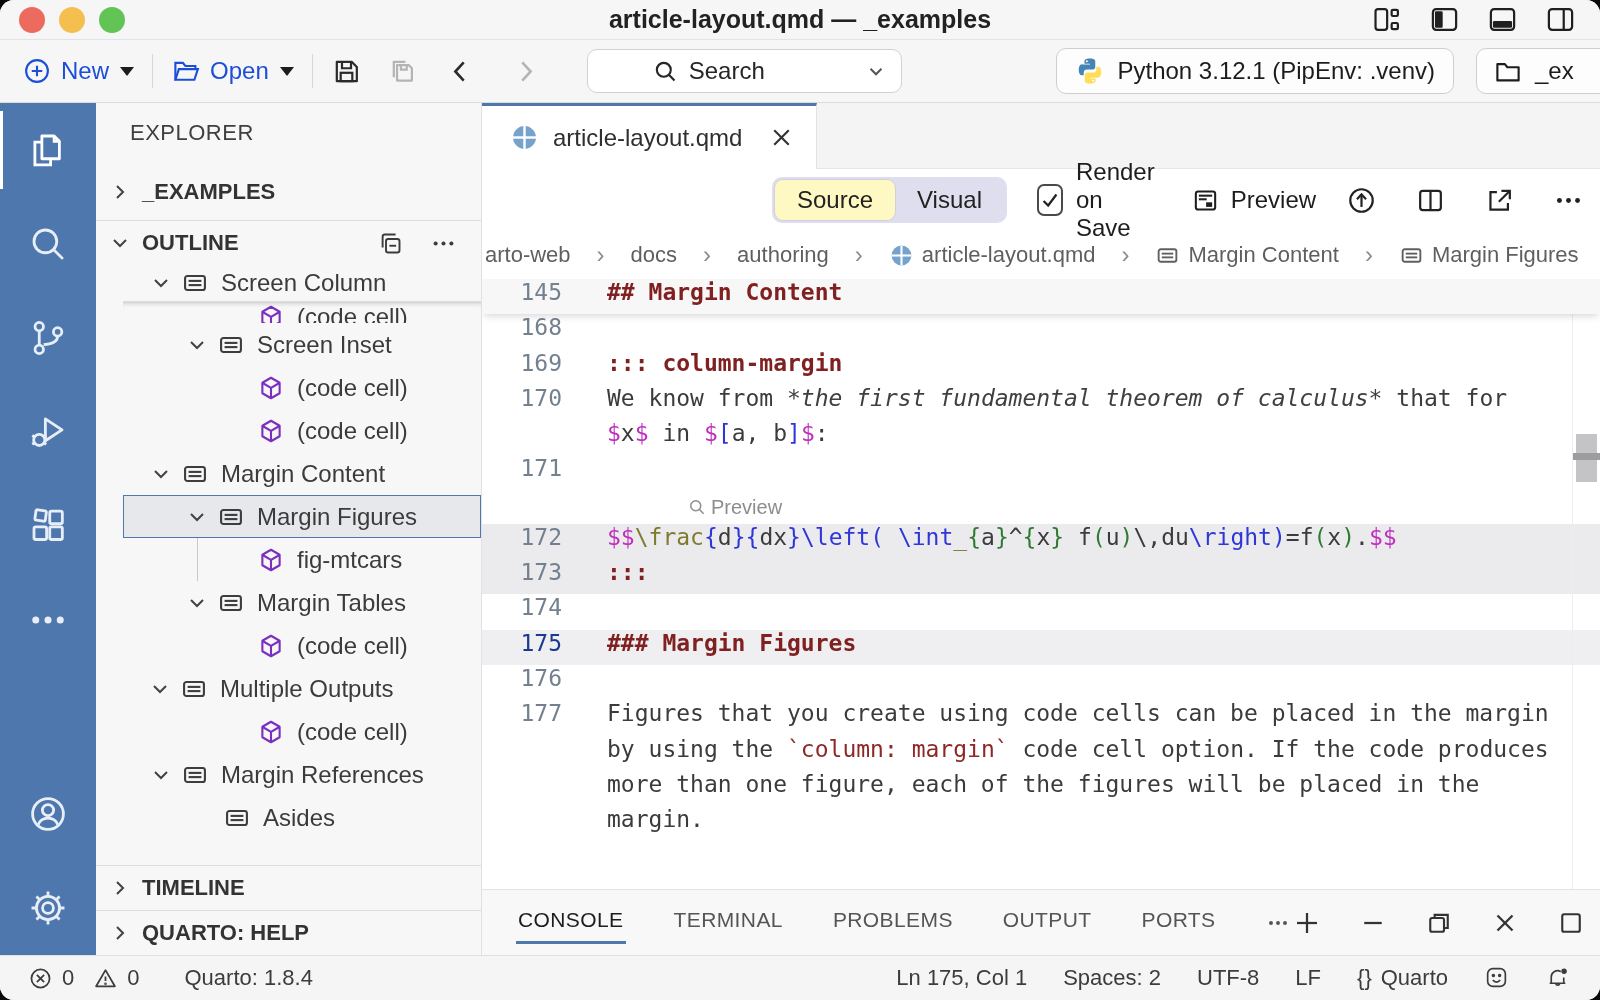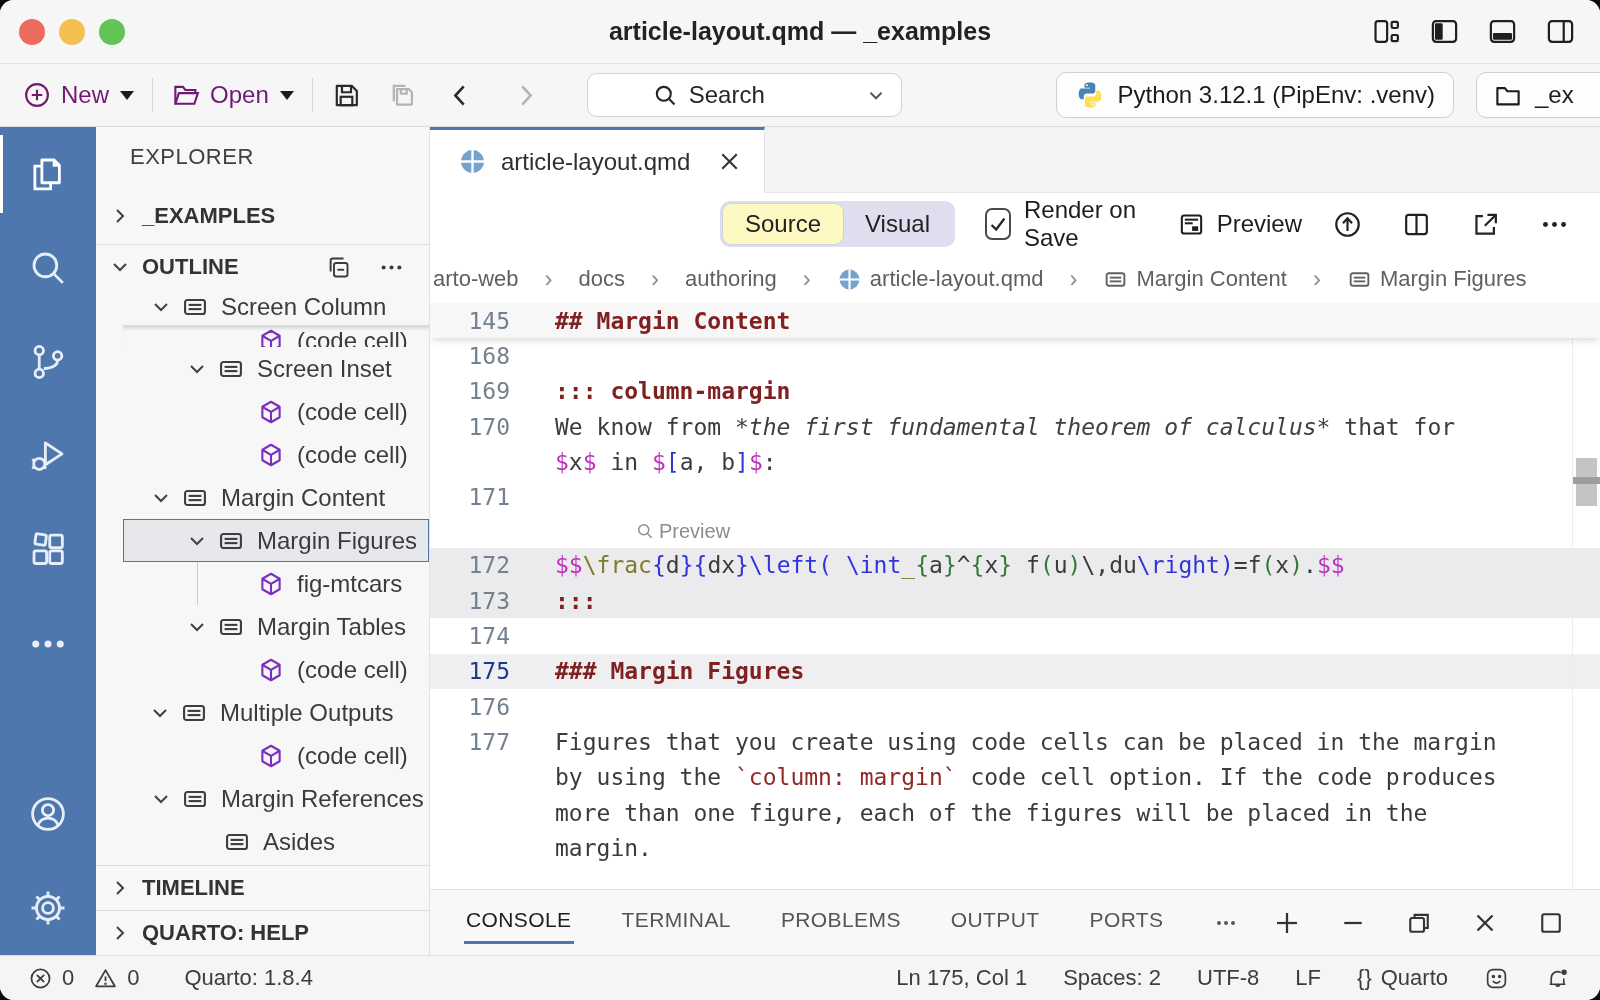--- a/index.html
+++ b/index.html
@@ -1,30 +1,30 @@
 <!DOCTYPE html>
 <html><head>
 <meta charset="utf-8">
 <style>
   * { margin:0; padding:0; box-sizing:border-box; }
   html,body { width:1600px; height:1000px; background:#0a0a0a; font-family:"Liberation Sans", sans-serif; }
   .window { position:relative; width:1600px; height:1000px; border-radius:14px; overflow:hidden; background:#fff; display:flex; flex-direction:column; }
 
   
-  .titlebar { height:64px; background:#f6f6f7; border-bottom:1px solid #e3e3e5; display:flex; align-items:center; position:relative; flex:none; }
+  .titlebar { height:40px; background:#f6f6f7; border-bottom:1px solid #e3e3e5; display:flex; align-items:center; position:relative; flex:none; }
   .lights { display:flex; gap:14px; padding-left:19px; }
   .light { width:26px; height:26px; border-radius:50%; }
   .light.red{ background:#ec6a5e; } .light.yellow{ background:#f5bf4f; } .light.green{ background:#61c454; }
   .win-title { position:absolute; left:0; right:0; text-align:center; font-size:25px; font-weight:700; color:#222; }
   .title-icons { margin-left:auto; display:flex; gap:27px; padding-right:24px; color:#1f1f1f; z-index:2; }
   .title-icons .icn svg { width:31px; height:31px; }
 
   
   .toolbar { height:63px; background:#f6f6f7; border-bottom:1px solid #dcdcde; display:flex; align-items:center; padding-left:22px; flex:none; }
-  .tbtn { display:flex; align-items:center; gap:9px; color:#701a75; font-size:24px; }
+  .tbtn { display:flex; align-items:center; gap:9px; color:#1d4ed8; font-size:24px; }
   .tbtn .icn svg { width:30px; height:30px; }
   .caret { width:0; height:0; border-left:7px solid transparent; border-right:7px solid transparent; border-top:9px solid #1c1c1c; margin-left:2px; }
   .tdiv { width:1px; height:34px; background:#d7d7d9; margin:0 18px; }
   .icbtn { color:#2a2a2a; display:flex; }
   .icbtn svg { width:31px; height:31px; }
   .icbtn.dim { color:#b4b4b6; }
   .navgroup { display:flex; gap:34px; margin-left:26px; }
   .searchbox { margin-left:46px; width:315px; height:44px; background:#fff; border:1px solid #d2d2d4; border-radius:10px; display:flex; align-items:center; padding:0 14px 0 64px; color:#262626; font-size:24px; gap:10px; }
   .searchbox .icn svg { width:27px; height:27px; }
   .searchbox .schev { margin-left:auto; color:#555; }
@@ -37,21 +37,21 @@
   
   .main { flex:1; display:flex; min-height:0; }
 
   .activitybar { width:96px; background:#4e78ad; display:flex; flex-direction:column; align-items:stretch; flex:none; }
   .ab-item { height:94px; display:flex; align-items:center; justify-content:center; color:#e8eef7; position:relative; }
   .ab-item svg { width:42px; height:42px; }
   .ab-item.active { color:#fff; }
   .ab-item.active::before { content:""; position:absolute; left:0; top:8px; bottom:8px; width:3px; background:#fff; }
   .ab-spacer { flex:1; }
 
-  .sidebar { width:334px; background:#f7f7f8; border-right:1px solid #e1e1e3; display:flex; flex-direction:column; flex:none; overflow:hidden; }
+  .sidebar { width:386px; background:#f7f7f8; border-right:1px solid #e1e1e3; display:flex; flex-direction:column; flex:none; overflow:hidden; }
   .sb-header { height:60px; display:flex; align-items:center; padding:0 26px 0 34px; color:#3f3f3f; font-size:22px; letter-spacing:.5px; }
   .sb-header .dots { margin-left:auto; color:#3f3f3f; }
   .sect-row { height:57px; display:flex; align-items:center; gap:10px; padding-left:12px; font-size:22px; font-weight:700; color:#333; }
   .sect-row.bordered { border-top:1px solid #ddddDF; height:45px; }
   .sect-row .chev svg, .trow .chev svg { width:24px; height:24px; }
   .sect-row .chev { color:#424242; display:flex; }
   .sect-icons { margin-left:auto; display:flex; gap:26px; padding-right:24px; color:#3b3b3b; }
   .sect-icons svg { width:27px; height:27px; }
 
   .trow { height:43px; display:flex; align-items:center; color:#3b3b3b; font-size:24px; position:relative;margin-left:27px; }
@@ -85,21 +85,21 @@
   .edbtn svg { width:29px; height:29px; }
   .edicons { margin-left:auto; display:flex; gap:38px; color:#222; align-items:center; }
   .edicons svg { width:31px; height:31px; }
 
   .breadcrumbs { height:48px; display:flex; align-items:center; font-size:22px; color:#5f5f5f; padding-left:3px; gap:22px; flex:none; white-space:nowrap; overflow:hidden; }
   .crumb { display:flex; align-items:center; gap:8px; }
   .crumb svg { width:25px; height:25px; }
   .bsep { color:#8c8c8c; padding:0 4px; font-size:24px; }
 
   .codearea { flex:1; position:relative; overflow:hidden; font-family:"DejaVu Sans Mono", monospace; font-size:23px; }
-  .crow { display:flex; height:35.3px; align-items:center; }
+  .crow { display:flex; height:35.3px; }
   .crow .ln { width:80px; text-align:right; color:#73808f; font-size:23px; flex:none; }
   .crow .ln.active { color:#1b3a8f; }
   .crow .ctext { margin-left:45px; white-space:pre; }
   .crow.math { background:#ebebed; }
   .crow.current { background:#efeff1; }
   .crow.sticky145 { background:#f7f7f8; box-shadow:0 4px 7px -2px rgba(0,0,0,.16); position:relative; z-index:2; }
   .crow.lens { height:33px; }
   .lens-inner { margin-left:125px; color:#8d8d8d; font-family:"Liberation Sans", sans-serif; font-size:20px; display:flex; align-items:center; gap:4px; }
   .lens-inner svg { width:20px; height:20px; }
   .tk-text{ color:#3b3b3b; } .tk-em{ color:#404040; font-style:italic; }
@@ -115,21 +115,21 @@
   .ptab.active { color:#1d1d1d; border-bottom-color:#4e78ad; }
   .pdots { color:#555; margin-right:0; display:flex; }
   .pdots svg { width:28px; height:28px; }
   .picons { margin-left:auto; display:flex; gap:36px; color:#333; align-items:center; }
   .picons svg { width:30px; height:30px; }
 
   
   .statusbar { height:45px; background:#f5f5f6; border-top:1px solid #e0e0e2; display:flex; align-items:center; font-size:22px; color:#3c3c3c; padding:0 30px 0 28px; flex:none; }
   .sb-item { display:flex; align-items:center; gap:9px; margin-right:27px; }
   .sb-item svg { width:25px; height:25px; }
-  .sb-right { margin-left:auto; display:flex; align-items:center; gap:36px; }
+  .sb-right { margin-left:auto; display:flex; align-items:flex-start; gap:36px; }
   .sb-right .sb-item { margin-right:0; }
   .icn { display:inline-flex; }
 </style>
 </head>
 <body>
 
 <div class="window">
 
   <div class="titlebar">
     <div class="lights">

